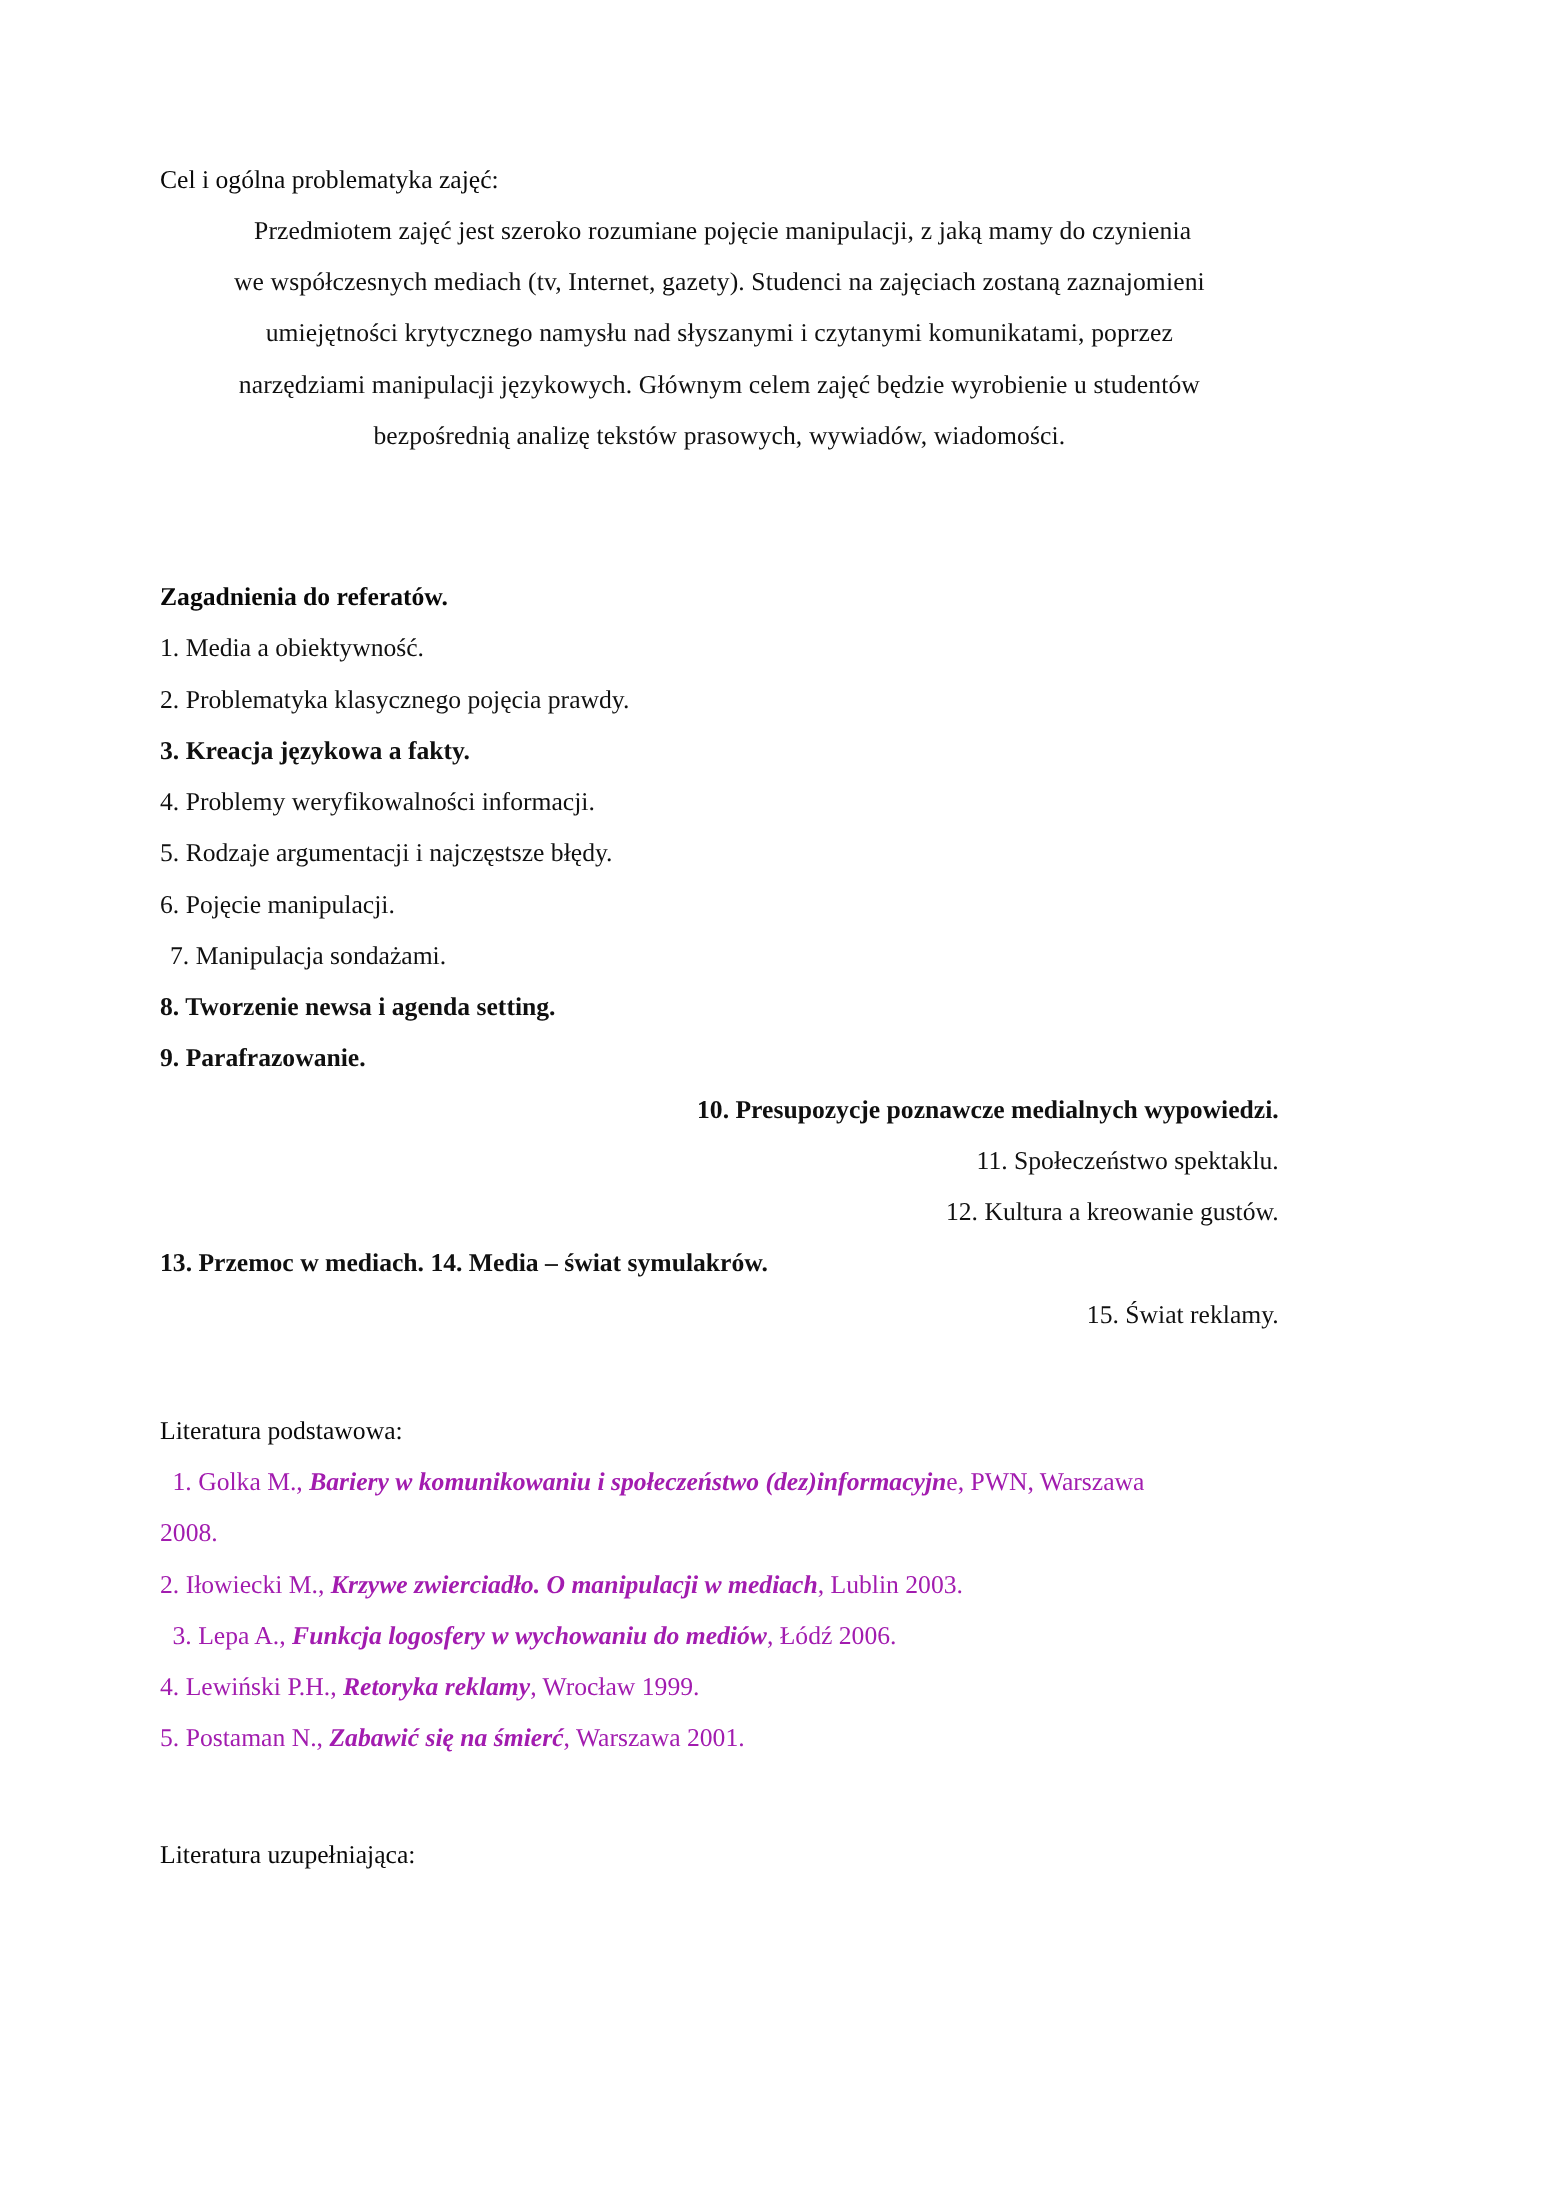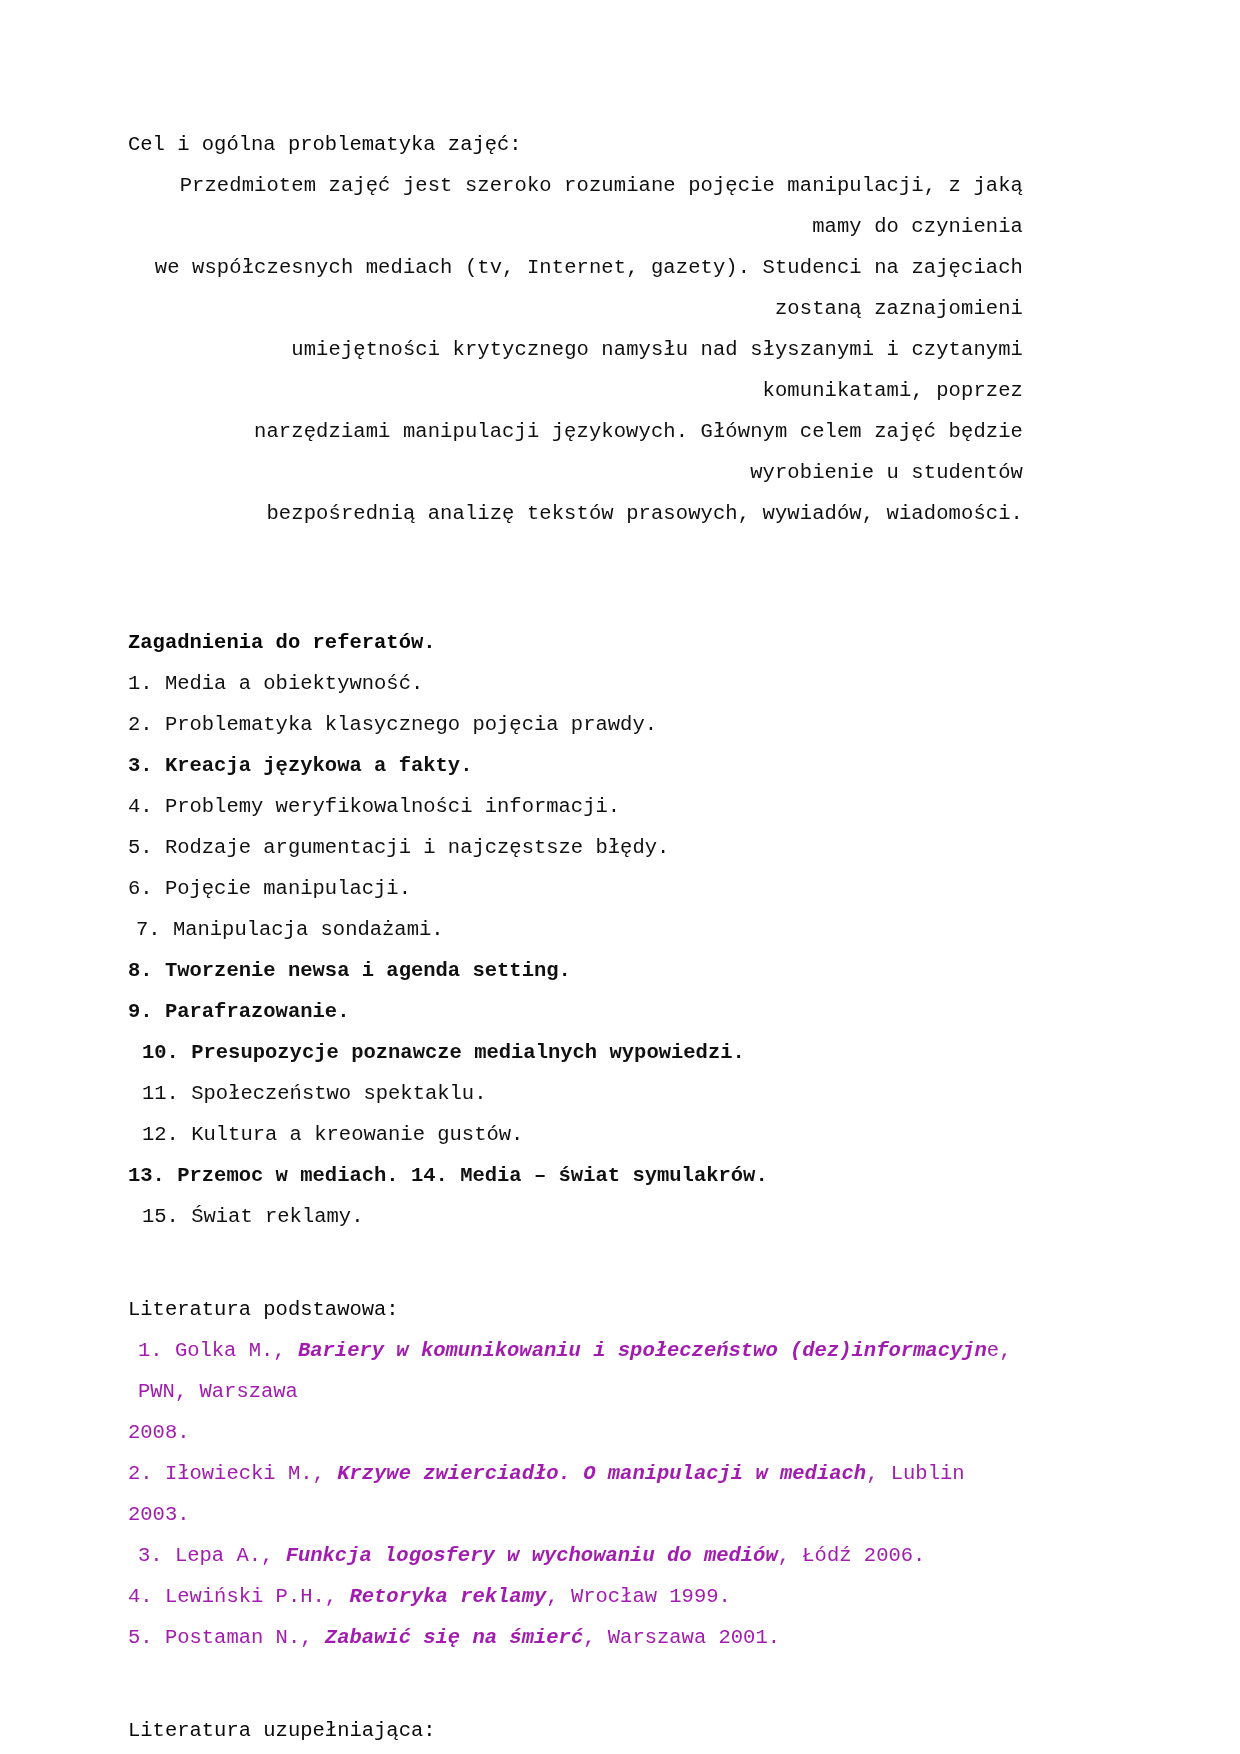--- a/index.html
+++ b/index.html
@@ -7,51 +7,51 @@
     margin: 0;
     padding: 0;
     background: #ffffff;
   }
   .page {
     position: relative;
     width: 1240px;
     height: 1754px;
     background: #ffffff;
     box-sizing: border-box;
-    font-family: Liberation Mono, monospace;
+    font-family: Liberation Serif, serif;
     color: #000000;
     overflow: hidden;
   }
   .content {
     position: absolute;
     left: 128px;
     top: 124px;
     width: 895px;
   }
   
   .line {
     font-size: 20.5px;
     line-height: 41px;
     letter-spacing: 0.1px;
     white-space: pre-wrap;
     color: #101010;
   }
-  .para .line { text-align: right; }
+  .para .line { text-align: center; }
   .heading {
     font-size: 20.5px;
     line-height: 41px;
     color: #090909;
   }
   .heading.semibold { font-weight: 600; }
   .spacer-lg { height: 88px; }
   .spacer-md { height: 52px; }
   .list-item { font-size: 20.5px; line-height: 41px; color: #101010; }
   .list-item.bold { font-weight: 700; }
   .list-item.indent-1 { padding-left: 8px; }
-  .list-item.indent-2 { padding-left: 14px; }
+  .list-item.indent-2 { padding-left: 14px; text-align: right; }
   .ref { font-size: 20.5px; line-height: 41px; color: #a21caf; }
   .ref.indent-1 { padding-left: 10px; }
   .ref .ti {
     font-style: italic;
     font-weight: 700;
   }
   .u { font-style: normal; font-weight: 400; }
 </style>
 </head>
 <body>

